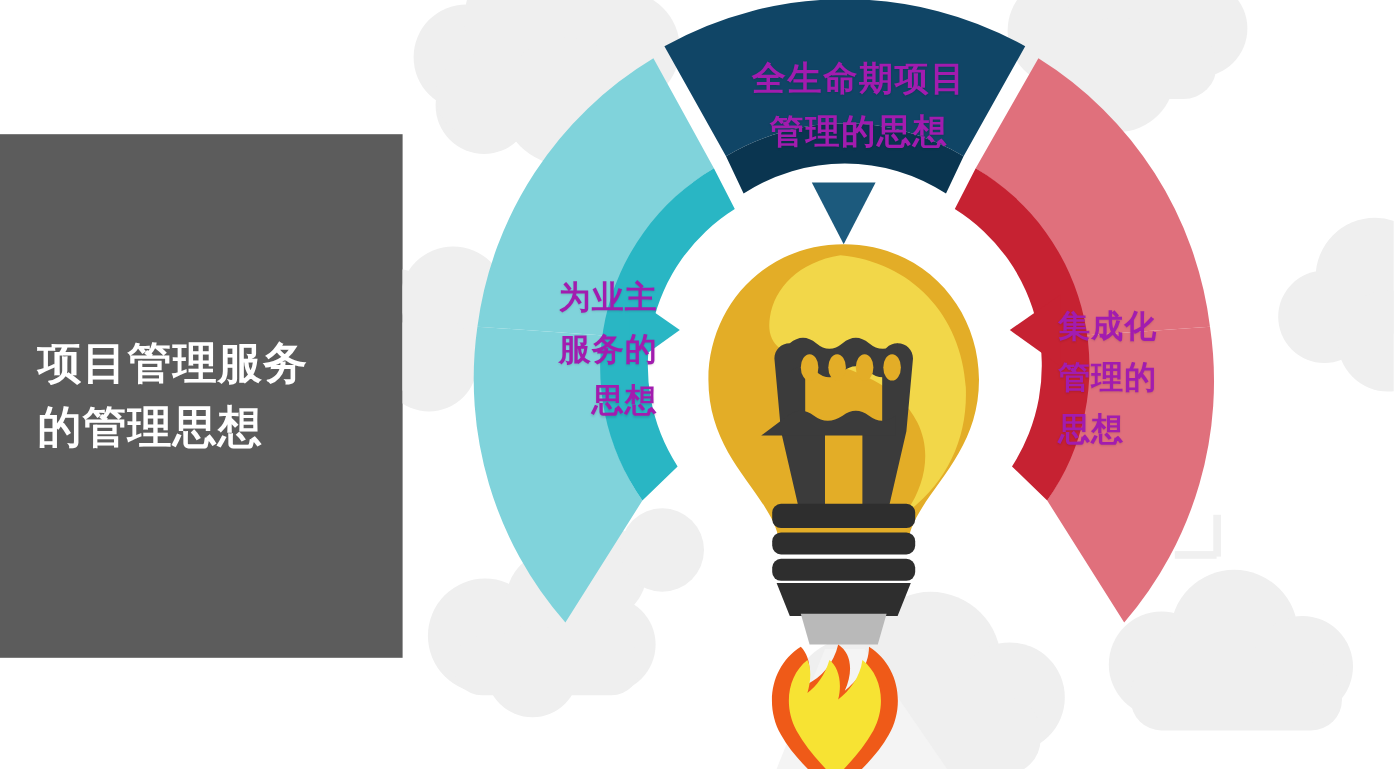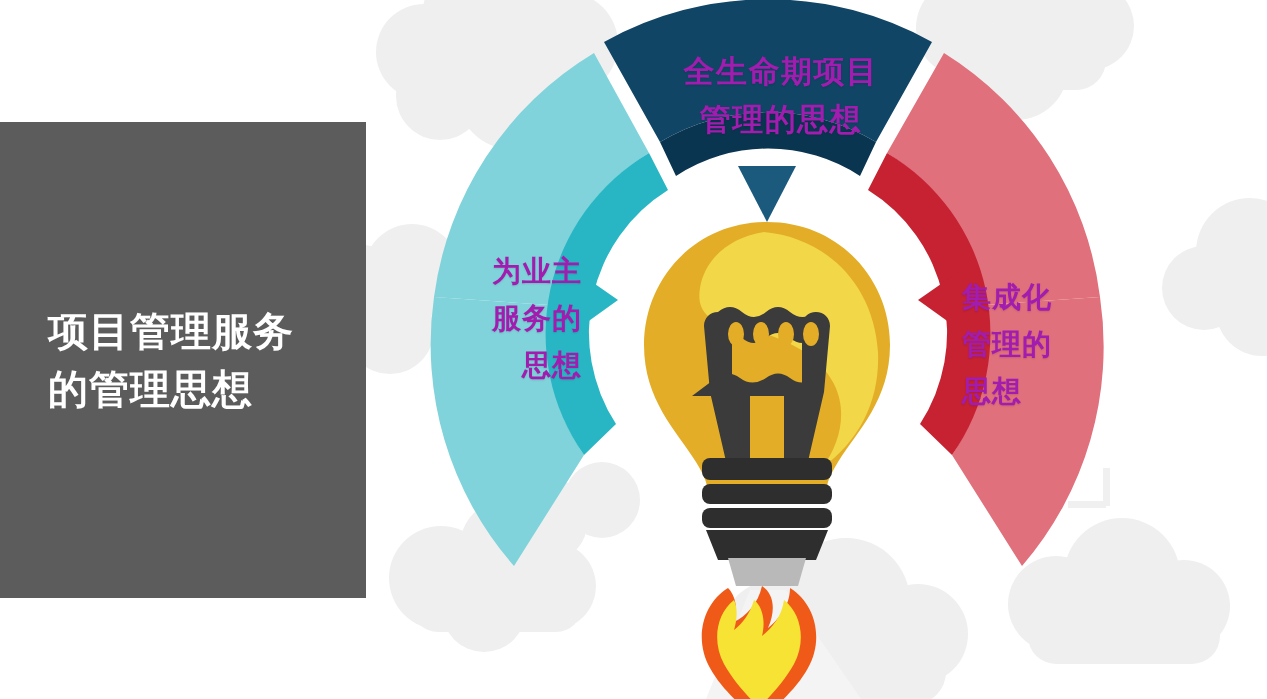--- a/index.html
+++ b/index.html
@@ -33,21 +33,21 @@
     background: #5c5c5c;
     display: flex;
     align-items: center;
   }
   #title-text {
     color: #ffffff;
     font-size: 40px;
     font-weight: bold;
     line-height: 1.45;
     letter-spacing: 1px;
-    padding: 0 48px;
+    padding: 0 34px;
     white-space: pre-line;
   }
 
   
   #diagram {
     position: absolute;
     left: 366px;
     top: 0px;
     width: 901px;
     height: 699px;
@@ -68,21 +68,21 @@
   }
   #label-top {
     left: 596px;
     top: 48px;
     width: 370px;
     font-size: 31px;
     line-height: 1.55;
     letter-spacing: 1.5px;
   }
   #label-left {
-    left: 412px;
+    left: 428px;
     top: 248px;
     width: 170px;
     font-size: 29px;
     line-height: 1.62;
     letter-spacing: 1px;
     text-align: right;
   }
   #label-right {
     left: 962px;
     top: 274px;

